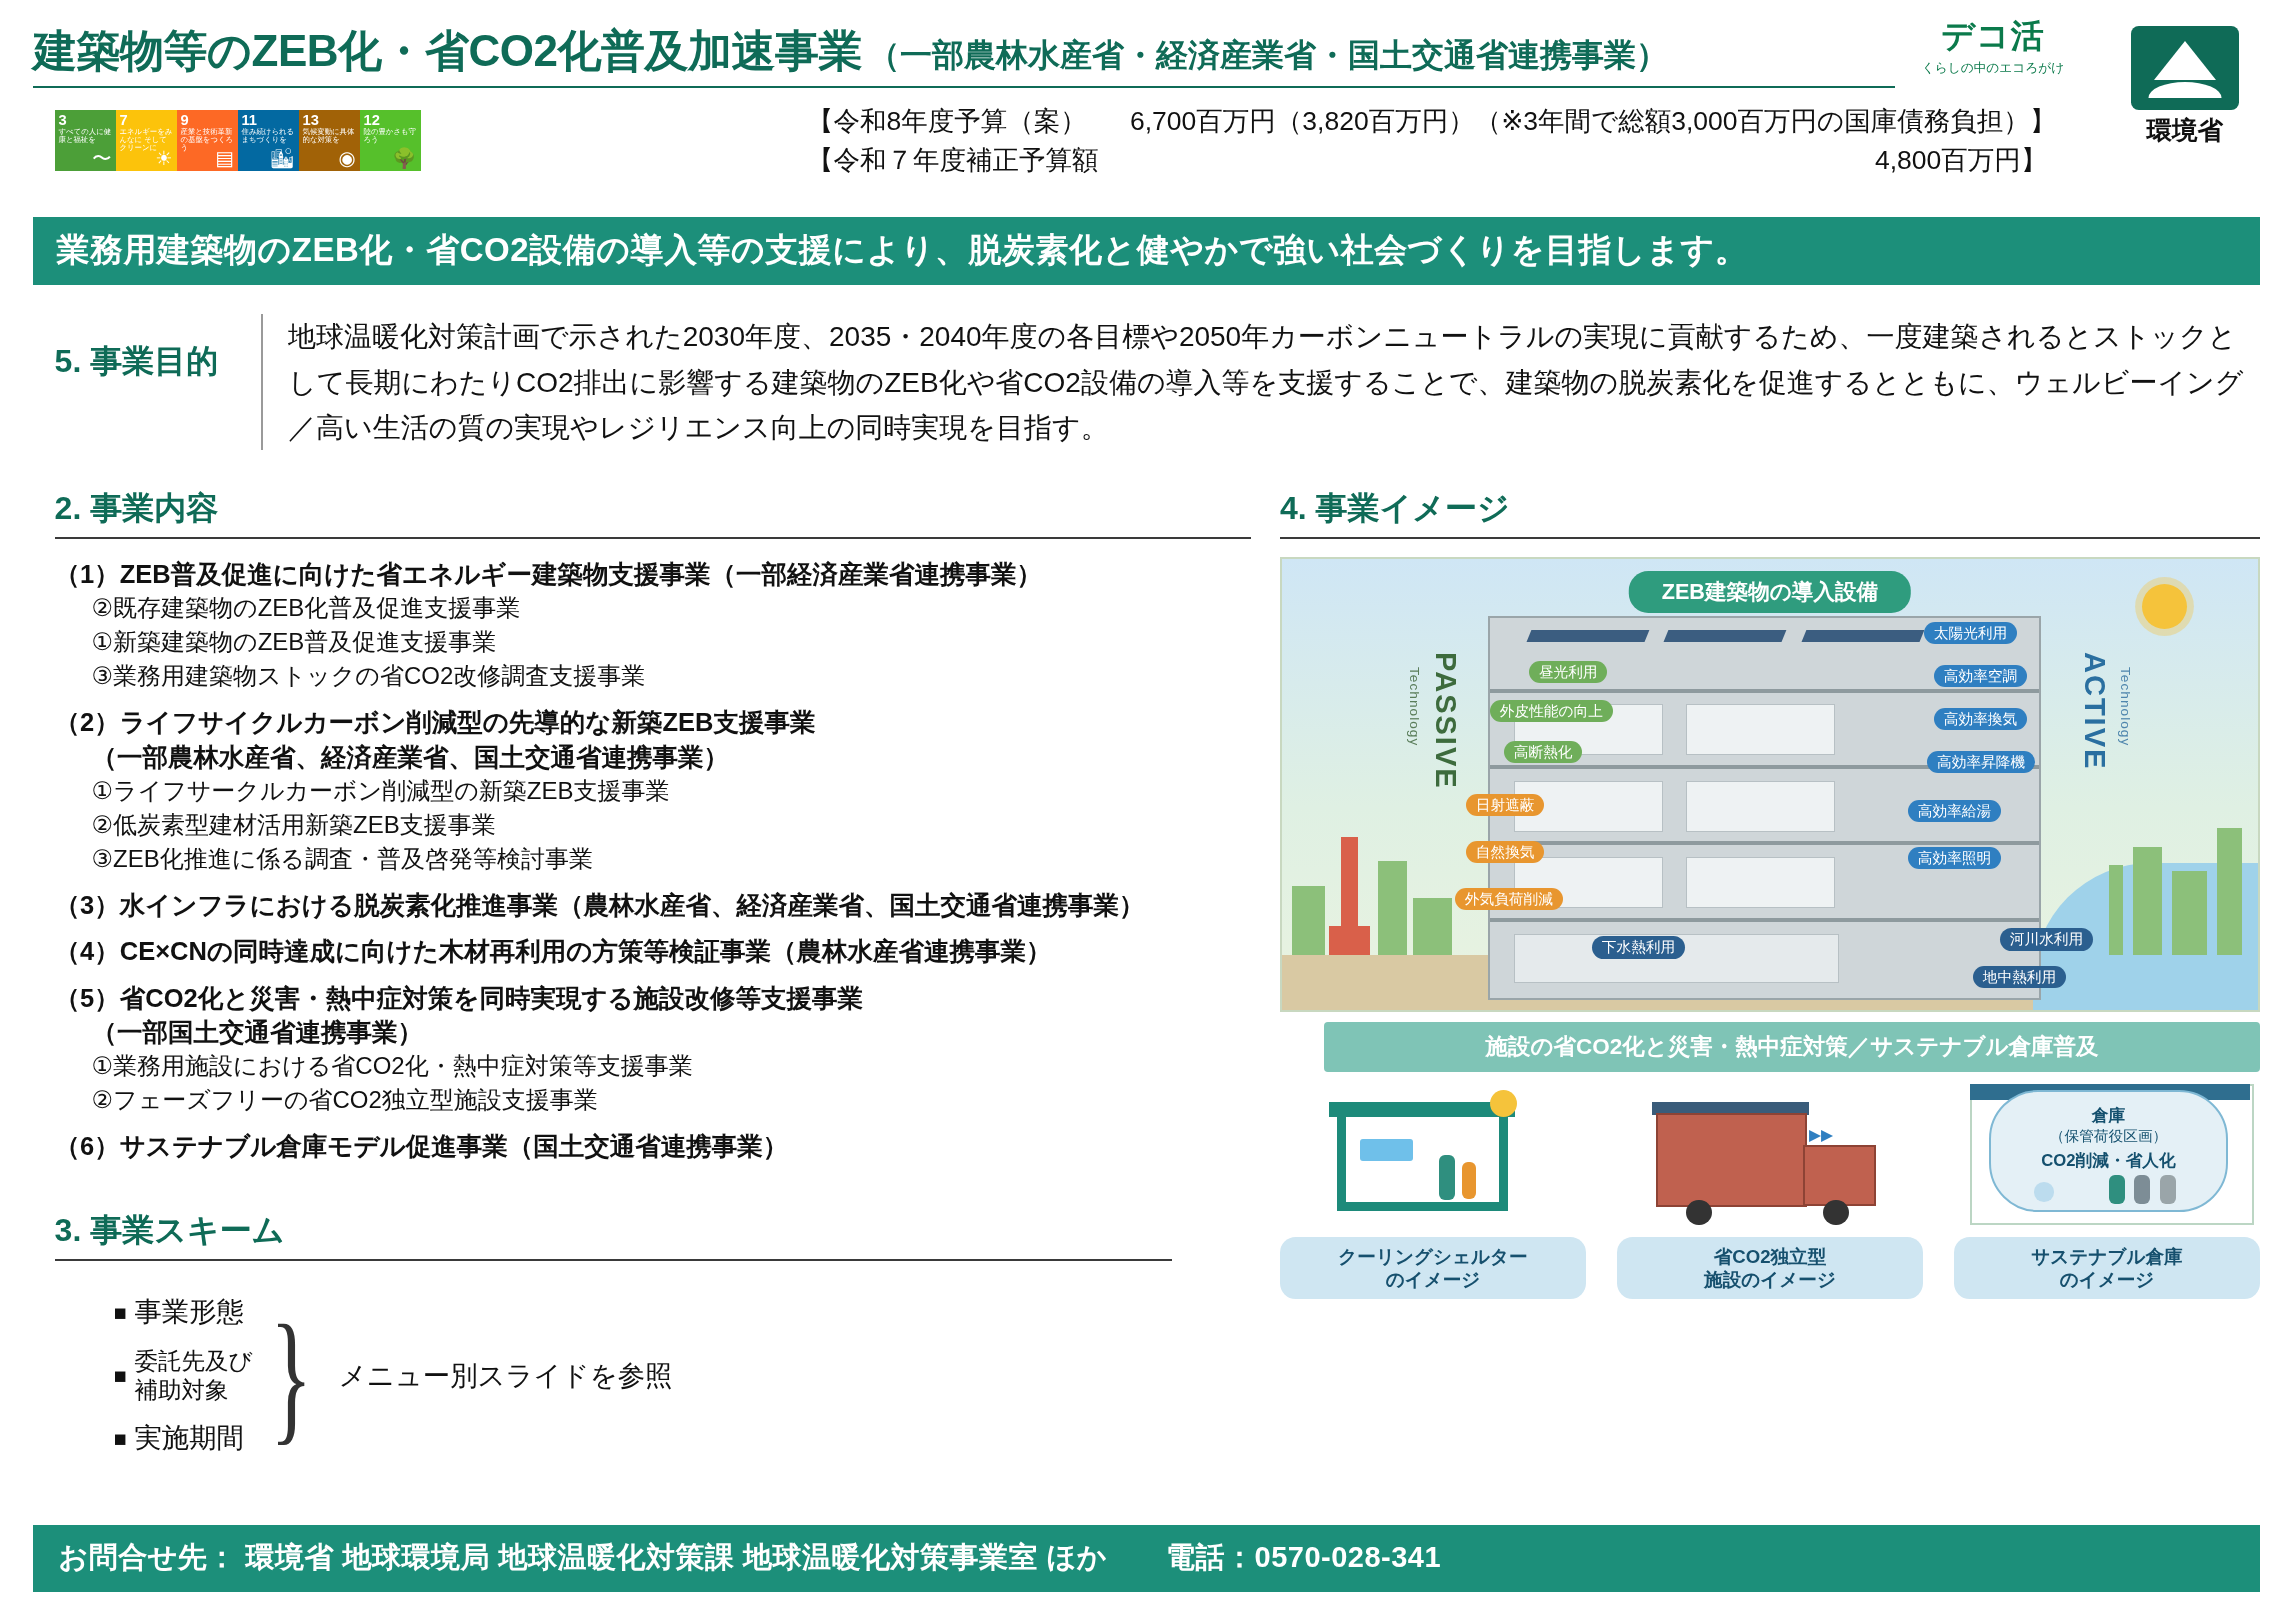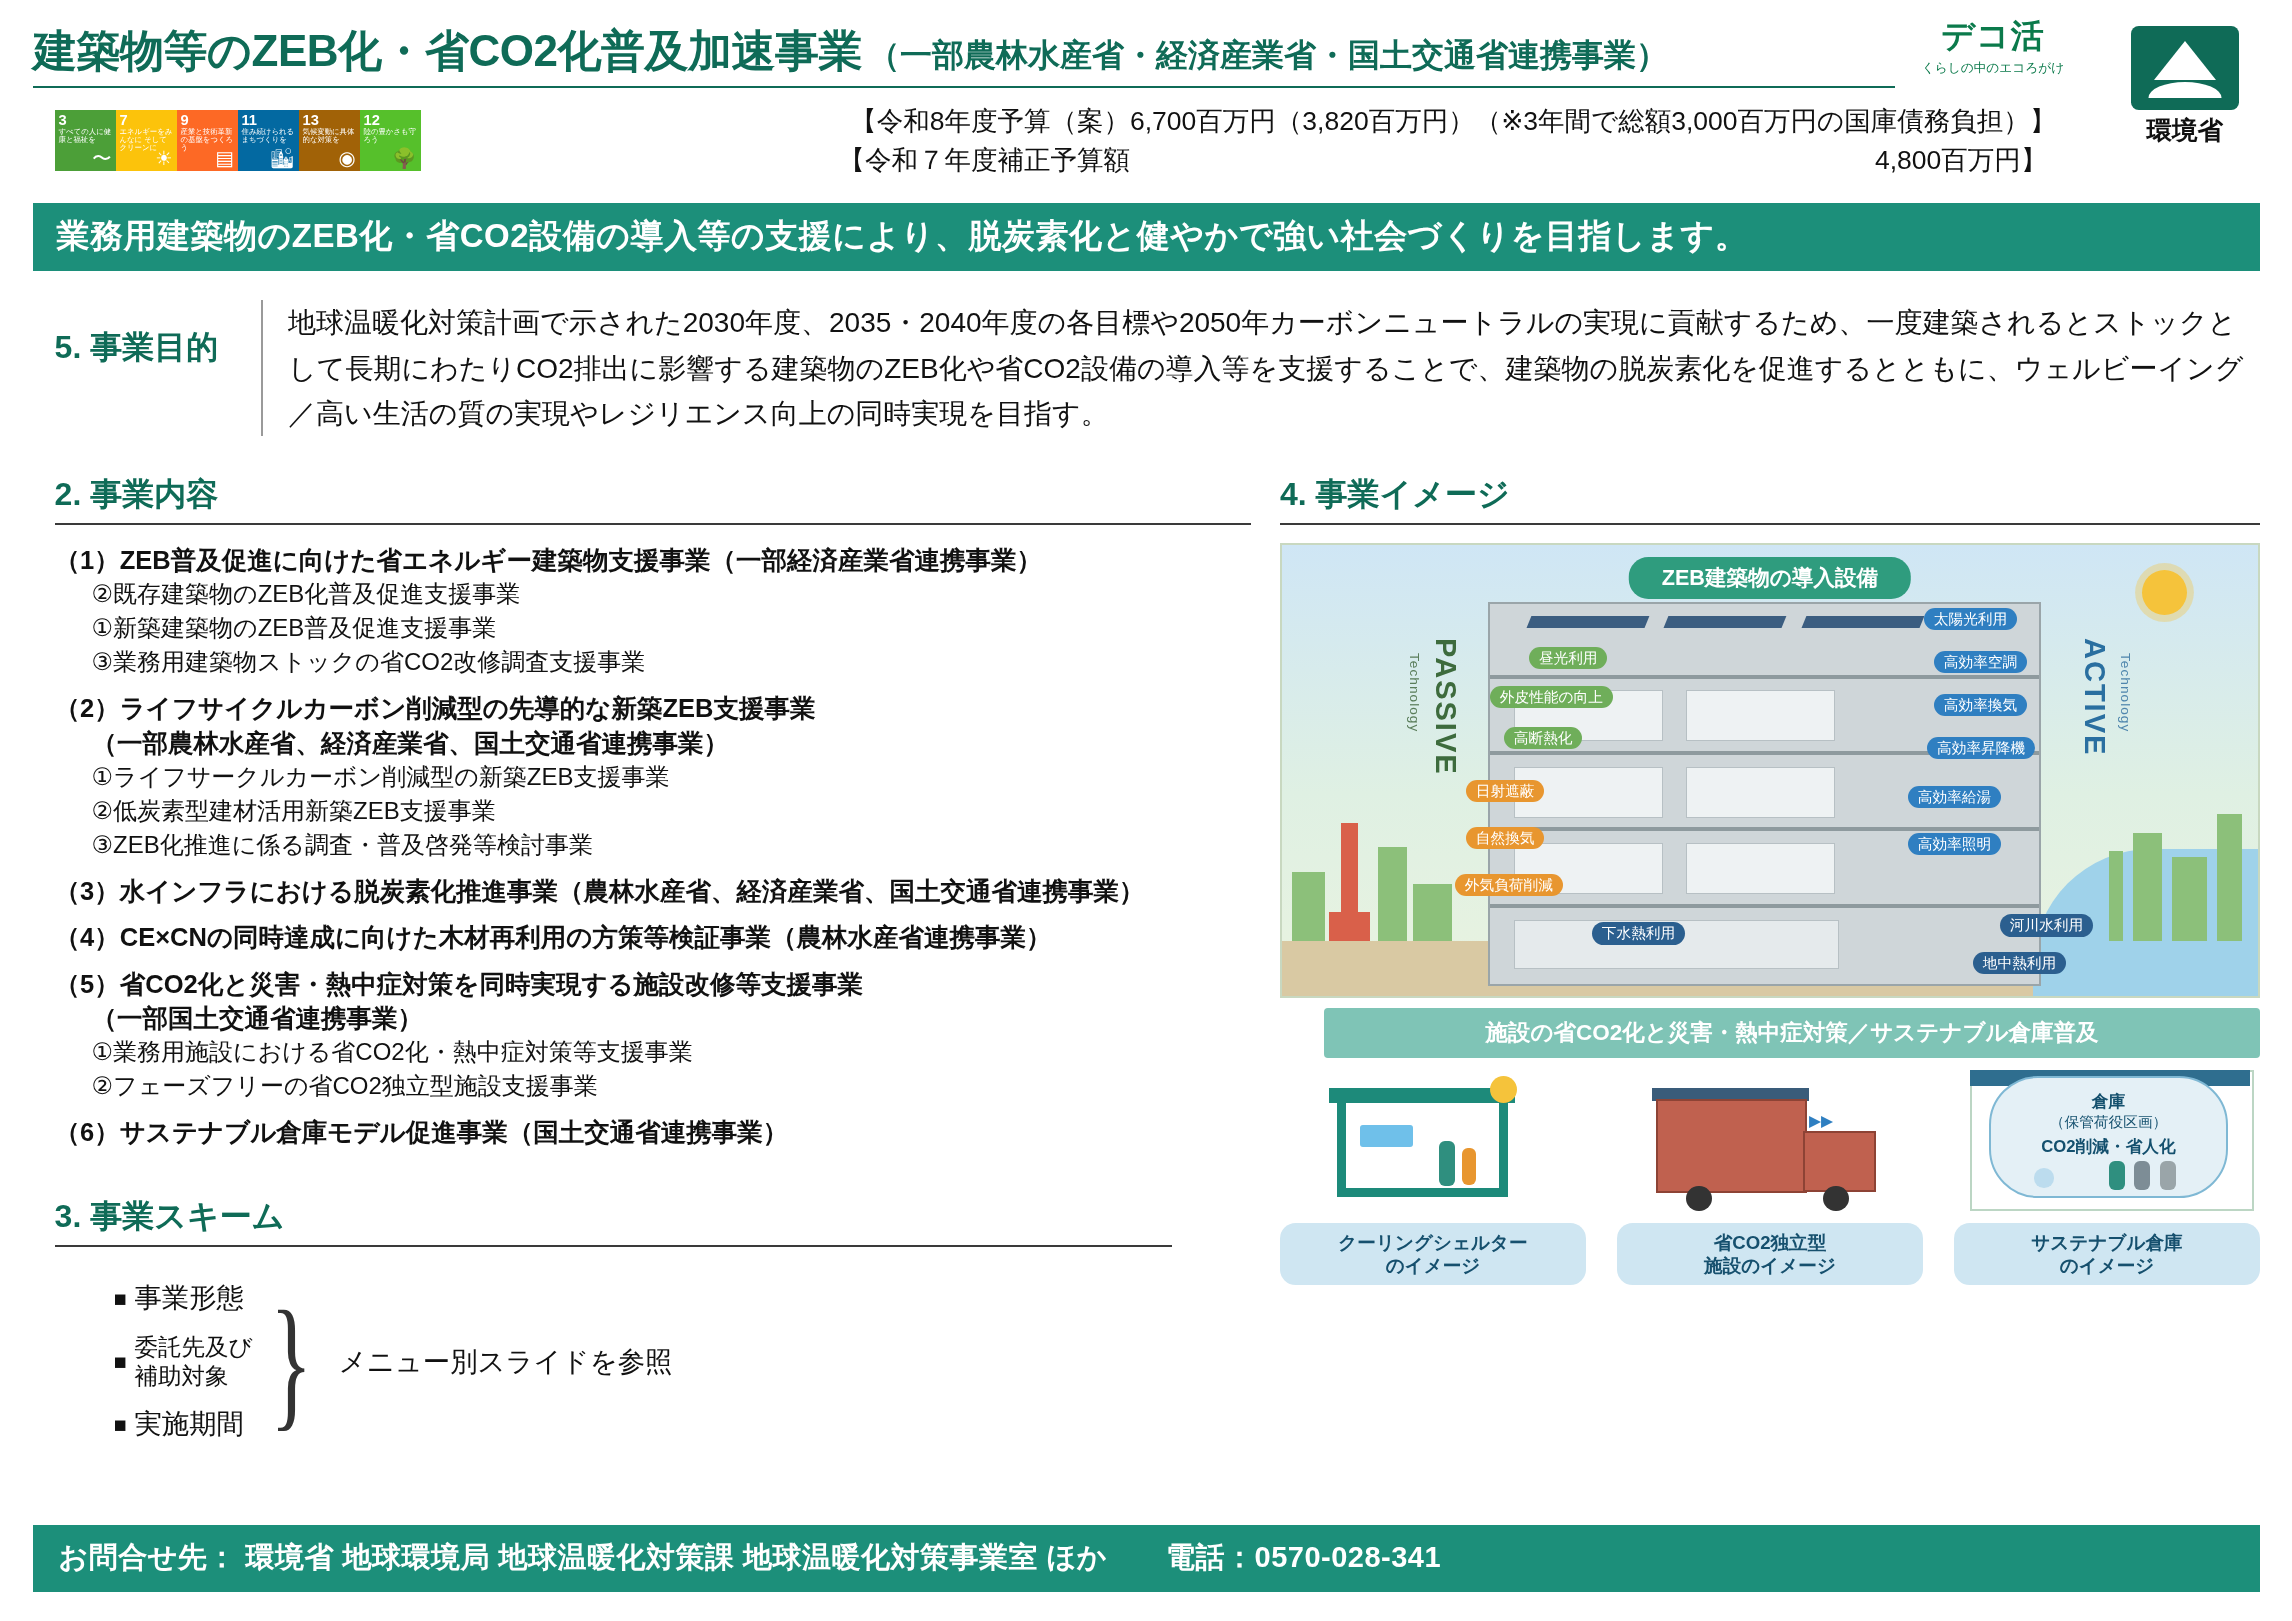--- a/index.html
+++ b/index.html
@@ -52,21 +52,20 @@
     border-bottom: 2.9px solid #0f6b57;
     width: 1862px;
   }
   .budget-block {
     margin-top: 13.7px;
     margin-left: 774px;
     font-size: 26.5px;
     line-height: 1.45;
     color: #111;
     white-space: nowrap;
-    text-align: right;
   }
   .budget-row { display: flex; }
   .budget-label { min-width: 323px; }
   .budget-amount { min-width: 245px; }
   .budget-note { }
   .budget-row2 .budget-amount2 {
     margin-left: 745px;
   }
 
   
@@ -156,21 +155,21 @@
     color: #111;
   }
 
   
   .banner {
     background: #1c8f7a;
     color: #ffffff;
     font-size: 33px;
     font-weight: bold;
     padding: 11.8px 23.5px;
-    margin-top: 5px;
+    margin-top: 19px;
     letter-spacing: 0.5px;
   }
 
   
   .sec1 {
     display: flex;
     margin-top: 29px;
     padding-left: 21.6px;
   }
   .sec1-head {

